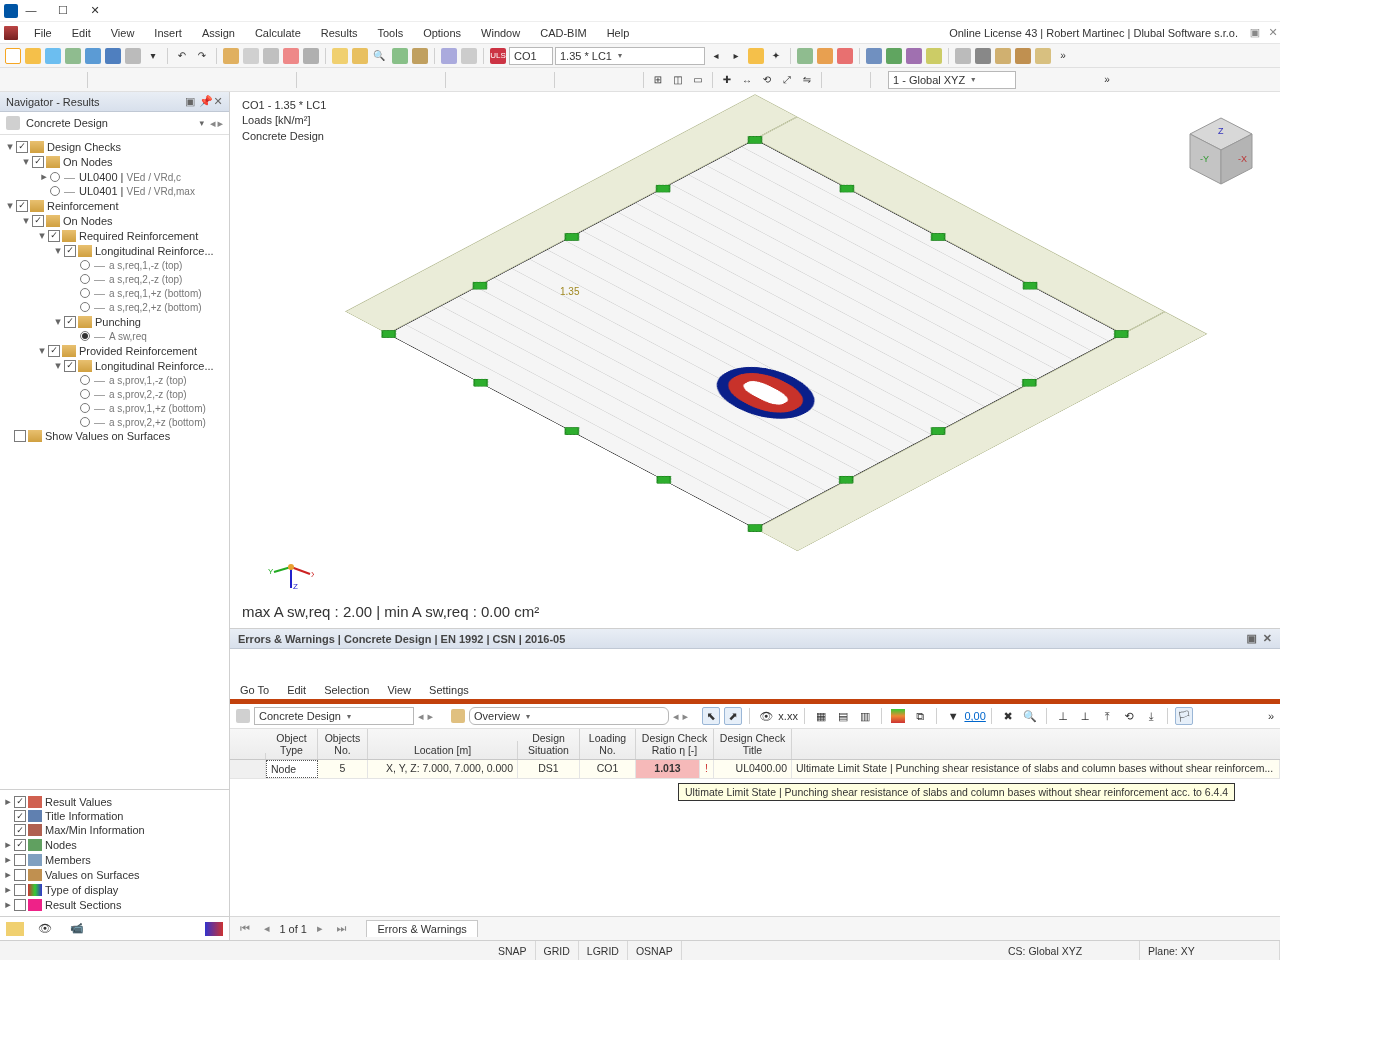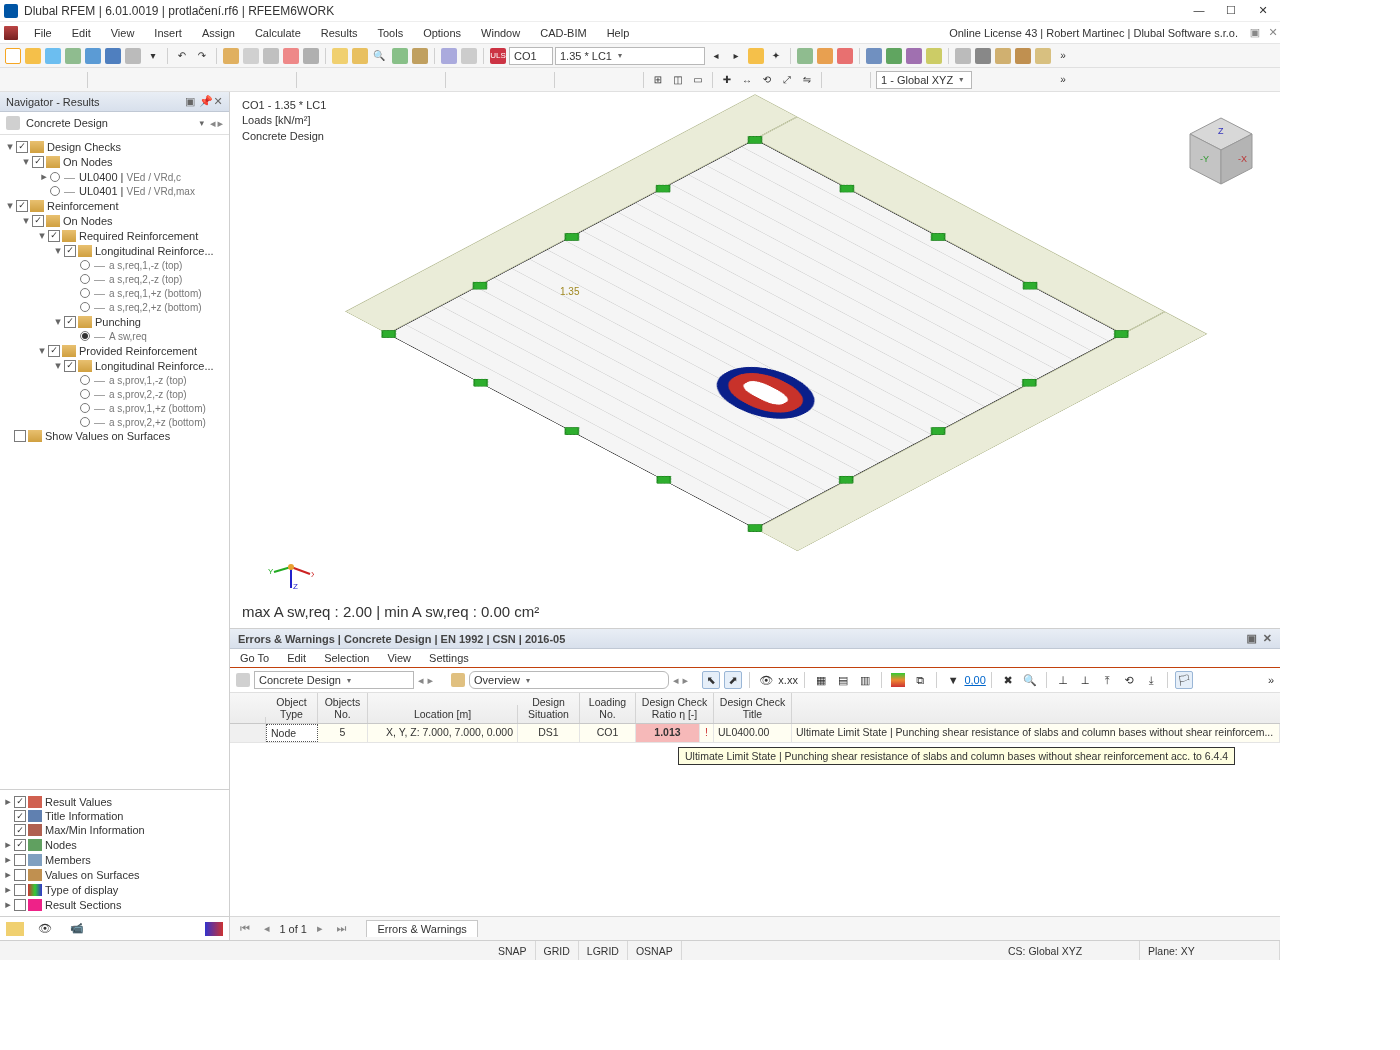--- a/index.html
+++ b/index.html
@@ -50,21 +50,21 @@
   .nav-footer .fic{width:18px;height:14px;}
   .content { flex:1; display:flex; flex-direction:column; position:relative;}
   .viewport{flex:1; background:#fff; position:relative; overflow:hidden;}
   .vp-label{position:absolute;left:12px;top:6px;font-size:11px;line-height:1.4;}
   .vp-stats{position:absolute;left:12px;bottom:8px;font-size:15px;}
   .viewcube{position:absolute;right:20px;top:20px;width:78px;height:78px;}
   .axis3d{position:absolute;left:38px;bottom:38px;width:46px;height:46px;}
   .bottom-panel{height:312px;border-top:1px solid #cfcfcf;display:flex;flex-direction:column;}
   .bp-title{background:linear-gradient(#e9eef5,#d8e0ec);padding:3px 8px;font-weight:bold;color:#444;display:flex;align-items:center;border-bottom:1px solid #c0c8d4;}
   .bp-title .pin{margin-left:auto;display:flex;gap:6px;color:#666;}
-  .bp-menu{display:flex;gap:18px;padding:3px 10px;border-bottom:1px solid #c2410c;}
+  .bp-menu{display:flex;gap:18px;padding:3px 10px;border-bottom:5px solid #c2410c;margin-top:32px;}
   .bp-tools{display:flex;align-items:center;padding:3px 6px;gap:4px;border-bottom:1px solid #e0e0e0;}
   .bp-tools .combo{min-width:160px;}
   .bp-tools .ta{width:18px;height:18px;display:inline-flex;align-items:center;justify-content:center;border:1px solid transparent;border-radius:2px;}
   .bp-tools .ta.act{border-color:#9ab6d6;background:#e6eff9;}
   .grid{flex:1;overflow:hidden;}
   .ghead{display:flex;background:linear-gradient(#f7f7f7,#ececec);border-bottom:1px solid #c8c8c8;font-size:10.5px;align-items:flex-end;}
   .gh{padding:3px 4px;border-right:1px solid #d4d4d4;text-align:center;line-height:1.15;}
   .grow{display:flex;border-bottom:1px solid #e4e4e4;background:#fffef2;font-size:10.5px;}
   .gc{padding:2px 4px;border-right:1px solid #e4e4e4;overflow:hidden;white-space:nowrap;text-overflow:ellipsis;}
   .gc.sel{border:1px dotted #555;background:#fff;}
@@ -87,21 +87,20 @@
   .punch .outer{position:absolute;inset:0;background:#0a1f8a;border-radius:48% 48% 48% 48%;}
   .punch .mid{position:absolute;inset:12px;background:#c8322a;border-radius:46%;}
   .punch .inner{position:absolute;inset:28px;background:#fff;border-radius:40%;}
   .inline-svg{display:block;}
 </style>
 </head>
 <body>
 
 <div class="titlebar">
   <div class="app-icon"></div>
-  <div class="title">Dlubal RFEM | 6.01.0019 | protlačení.rf6 | RFEEM6WORK</div>
   <div class="win-btns">
     <div class="win-btn">—</div>
     <div class="win-btn">☐</div>
     <div class="win-btn">✕</div>
   </div>
 </div>
 
 <div class="menubar">
   <div class="m-icon"></div>
   <div class="mitem">File</div>
@@ -350,21 +349,21 @@
   <div class="tb-btn">⤢</div>
   <div class="tb-btn">⇋</div>
   <div class="sep"></div>
   <div class="tb-btn">
       <span class="ic" style="background:linear-gradient(90deg,#c33,#3c3,#33c)"></span>
     </div>
   <div class="tb-btn">
       <span class="ic" style="background:linear-gradient(90deg,#33c,#3c3,#c33)"></span>
     </div>
   <div class="sep"></div>
-  <div class="combo" style="width:96px;">
+  <div class="combo" style="width:128px;margin-left:12px;">
       <span>1 - Global XYZ</span>
       <span class="arrow">▾</span>
     </div>
   <div class="tb-btn">
       <span class="ic" style="background:#c8c8c8"></span>
     </div>
   <div class="tb-btn">
       <span class="ic" style="background:#c8a868"></span>
     </div>
   <div class="tb-btn">
@@ -713,21 +712,21 @@
         </div>
         <div class="grow">
           <div class="gc" style="width:36px;background:#f0f0f0"></div>
           <div class="gc sel" style="width:52px">Node</div>
           <div class="gc" style="width:50px;text-align:center">5</div>
           <div class="gc" style="width:150px;text-align:right">X, Y, Z: 7.000, 7.000, 0.000</div>
           <div class="gc" style="width:62px;text-align:center">DS1</div>
           <div class="gc" style="width:56px;text-align:center">CO1</div>
           <div class="gc ratio" style="width:64px">1.013</div>
           <div class="gc" style="width:14px;text-align:center;color:#c33">!</div>
-          <div class="gc" style="width:78px;text-align:left">UL0400.00</div>
+          <div class="gc" style="width:78px;text-align:right">UL0400.00</div>
           <div class="gc" style="flex:1">Ultimate Limit State | Punching shear resistance of slabs and column bases without shear reinforcem...</div>
         </div>
         <div class="tooltip" style="left:448px;top:54px;">Ultimate Limit State | Punching shear resistance of slabs and column bases without shear reinforcement acc. to 6.4.4</div>
       </div>
 
       <div class="bp-pager">
         <span class="pg">⏮</span>
         <span class="pg">◂</span>
         <span>1 of 1</span>
         <span class="pg">▸</span>

